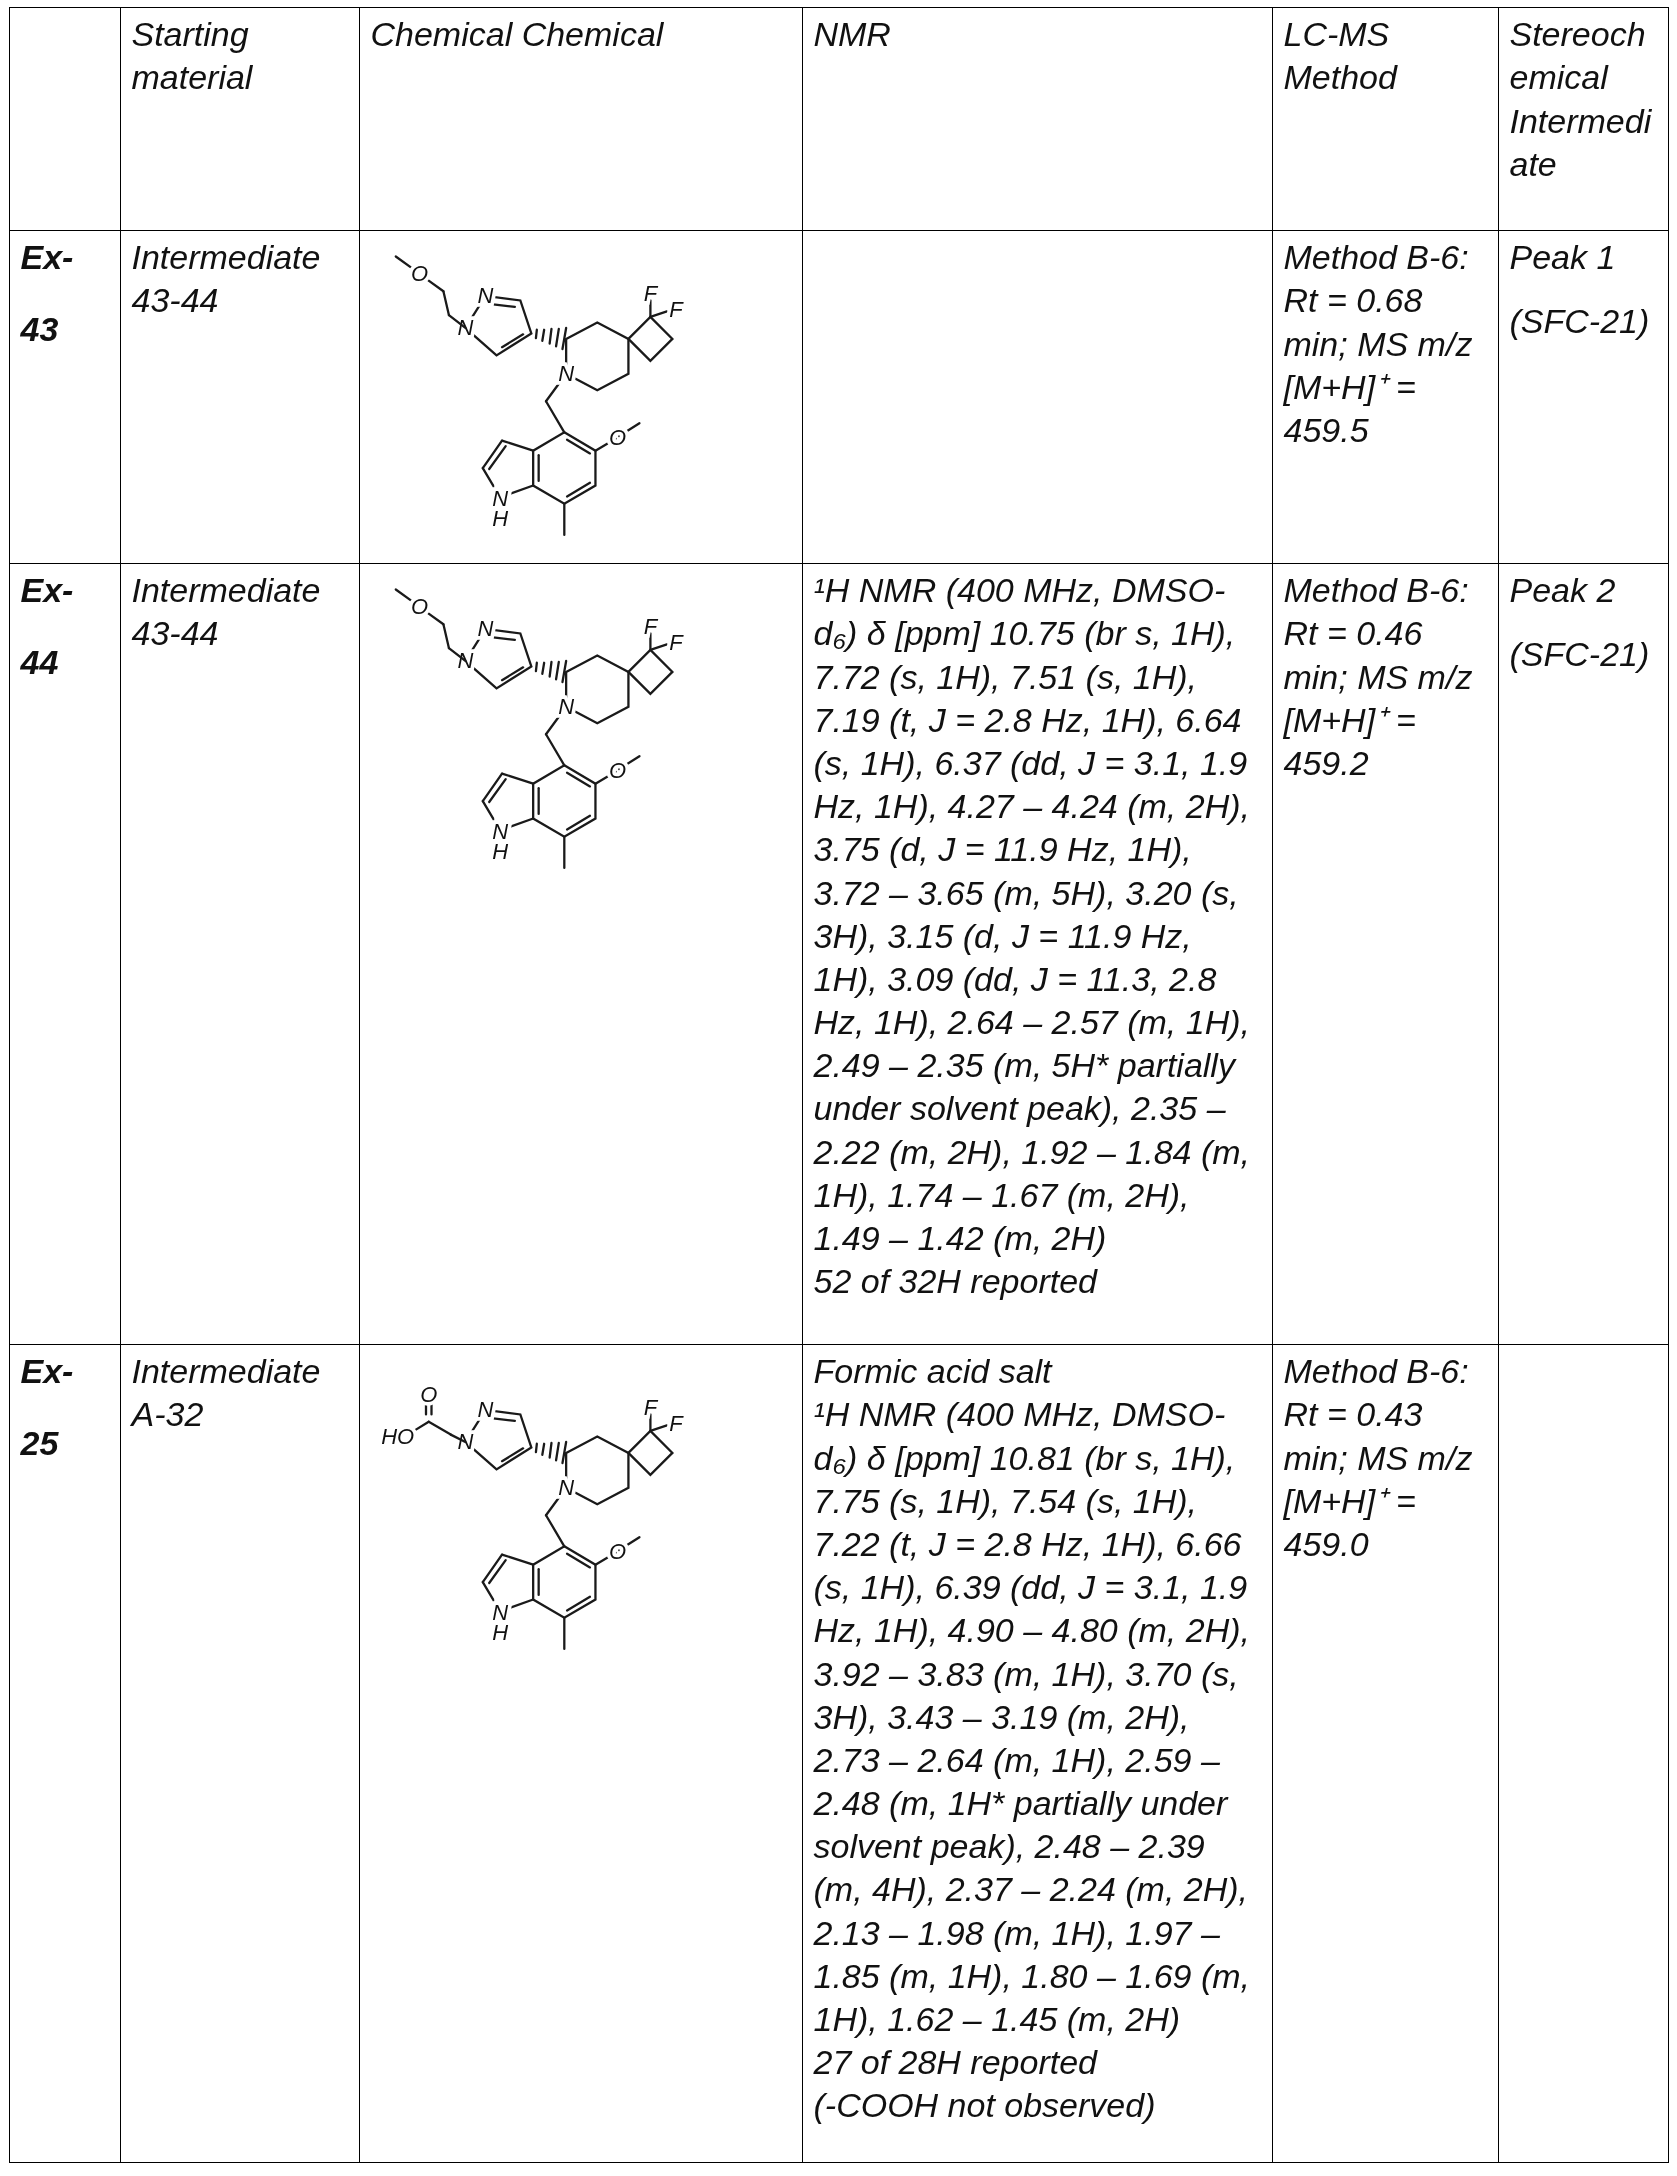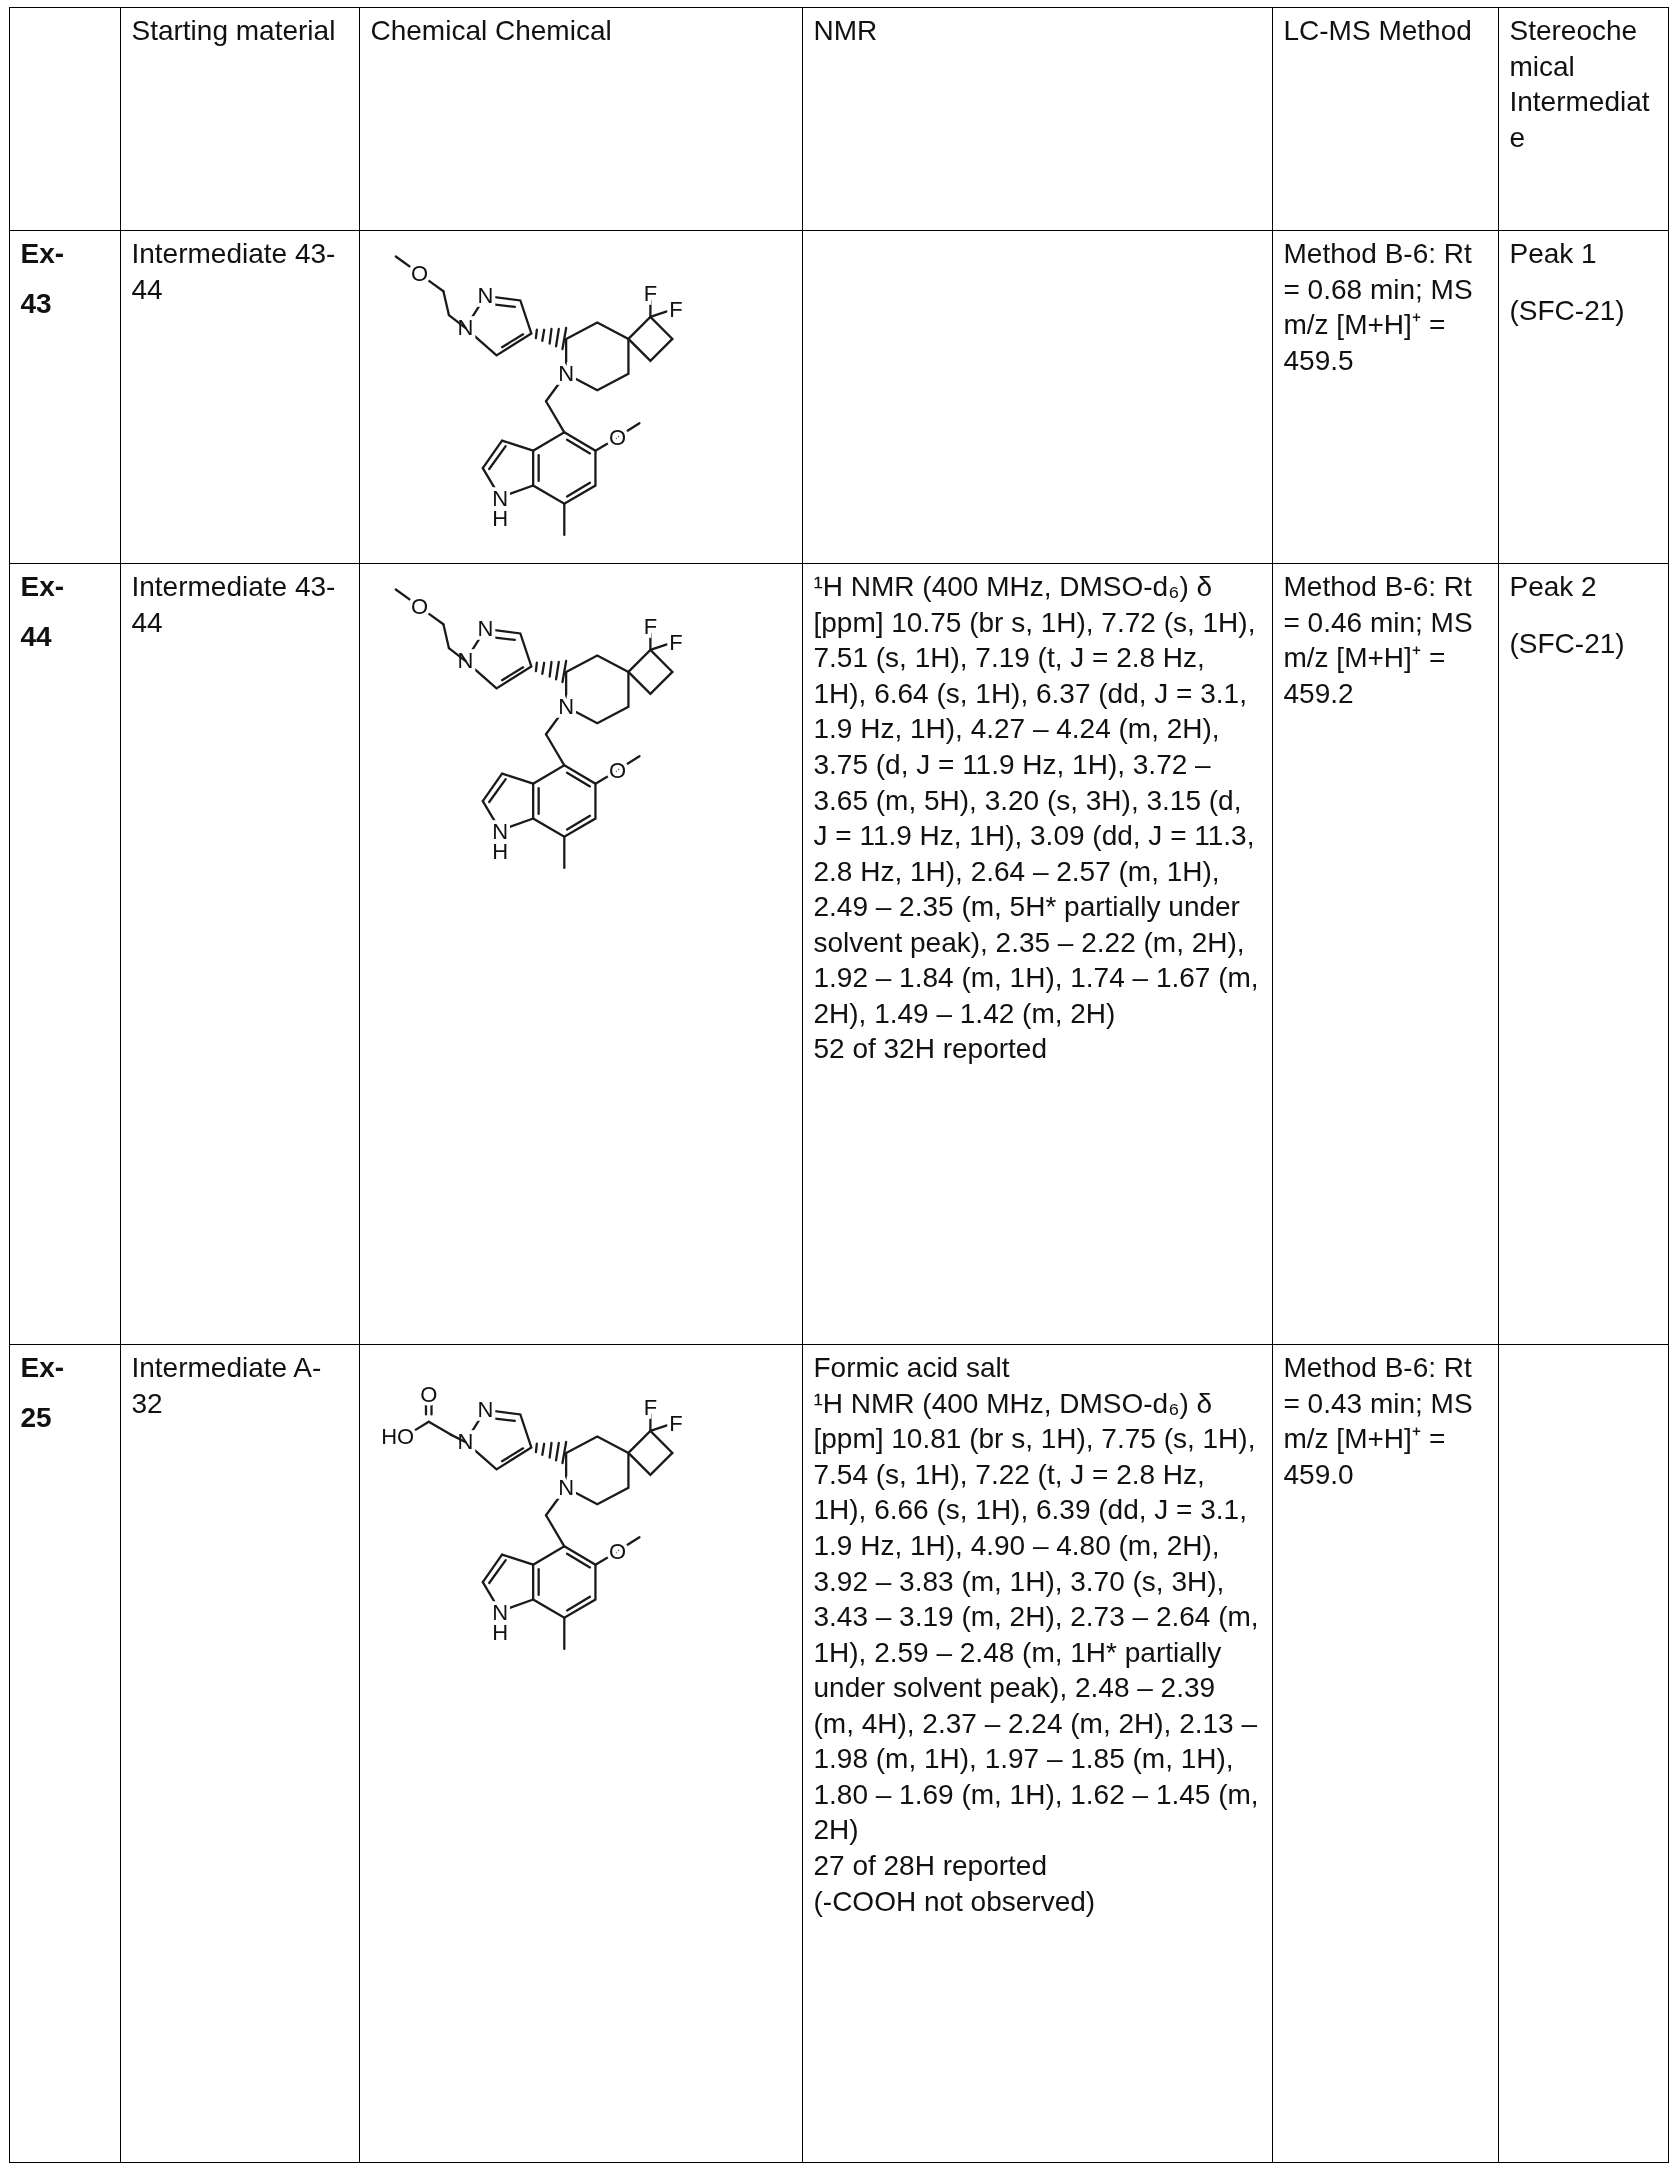--- a/index.html
+++ b/index.html
@@ -15,32 +15,33 @@
   table.examples {
     border-collapse: collapse;
     table-layout: fixed;
     width: 1660px;
   }
   th, td {
     border: 1.8px solid #000000;
     vertical-align: top;
     text-align: left;
     padding: 5.3px 10.6px 5.3px 10.6px;
-    font-size: 28px;
+    font-size: 34px;
     line-height: 1.27;
     font-weight: 400;
     overflow: hidden;
+    font-style: italic;
   }
   thead tr { height: 223px; }
   tr.row-43 { height: 333px; }
   tr.row-44 { height: 781px; }
   tr.row-45 { height: 818px; }
   th.col-stereo-h, td.c-stereo { overflow-wrap: break-word; }
   td.c-id { font-weight: 700; }
-  .id2 { margin-top: 14px; }
+  .id2 { margin-top: 29px; }
   .stereo2 { margin-top: 21px; }
   .mol { display: block; margin-top: 3.5px; }
   .nmr-line { overflow-wrap: break-word; }
 </style>
 </head>
 <body>
 
 <svg width="0" height="0" style="position:absolute" aria-hidden="true">
   <defs>
     <g id="mol-core" stroke="#1a1a1a" stroke-width="2.5" fill="none" stroke-linecap="round">

